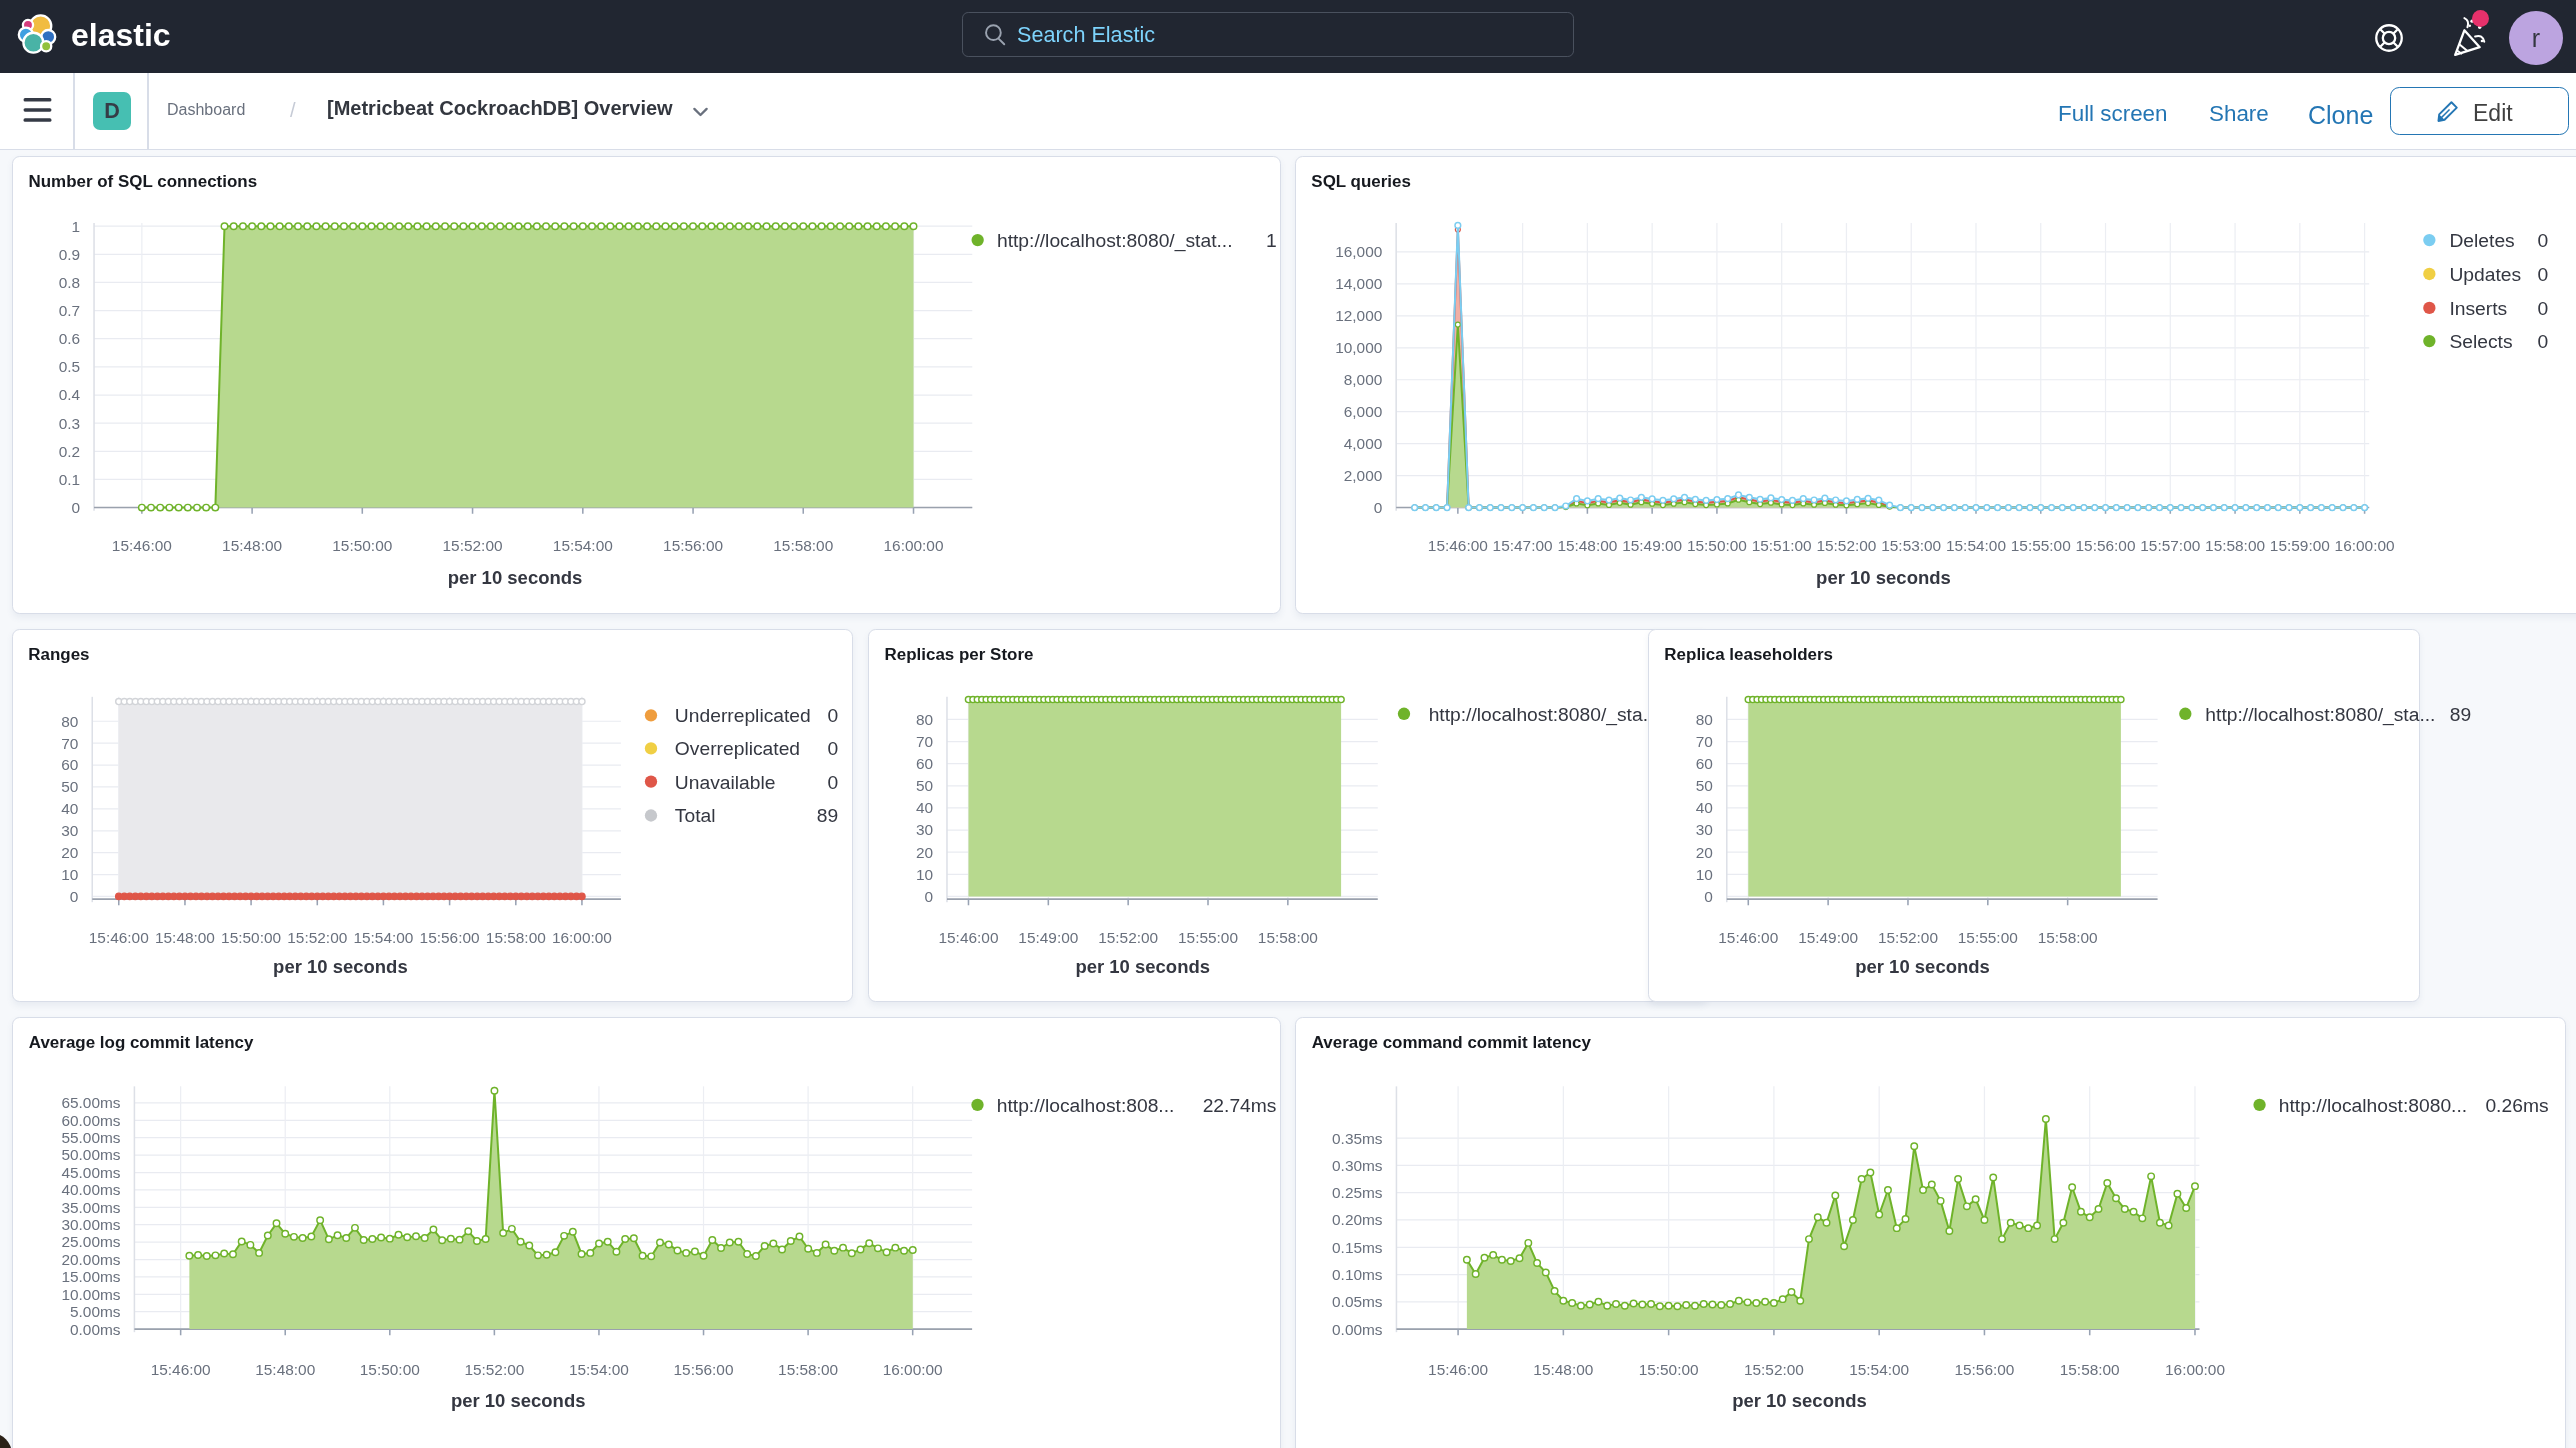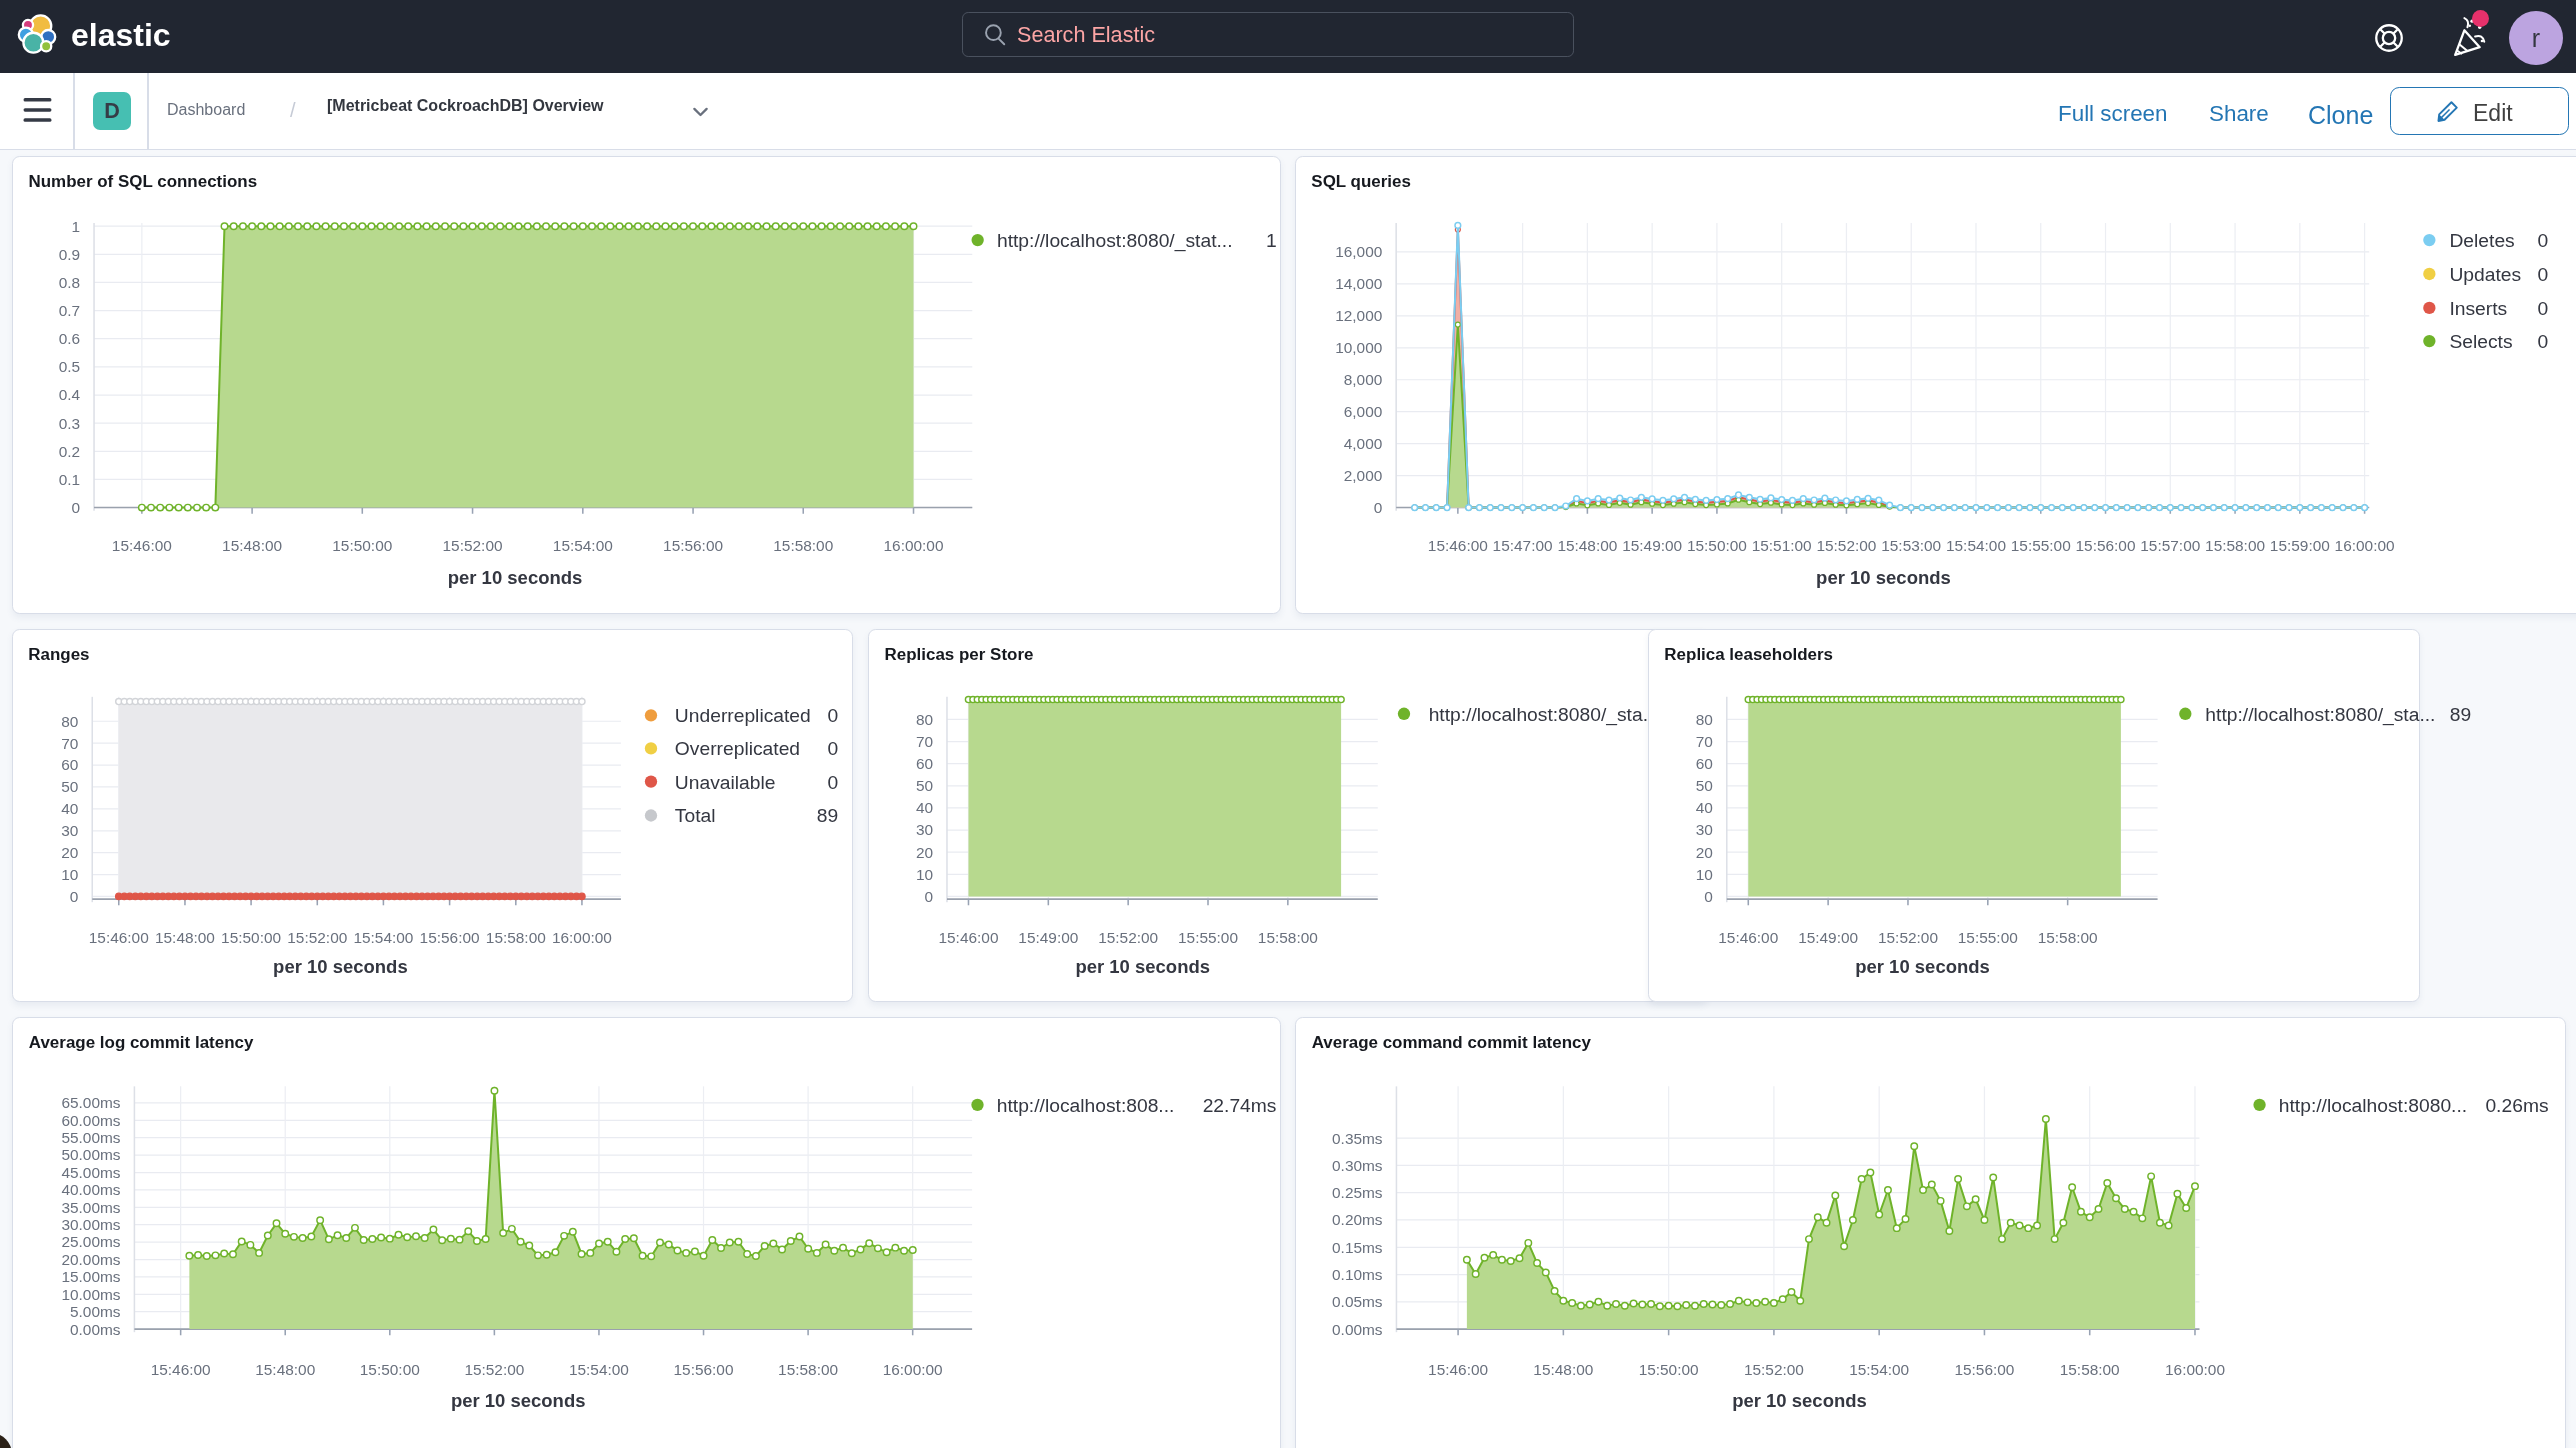--- a/index.html
+++ b/index.html
@@ -23,21 +23,21 @@
 <circle cx="62.6" cy="47.9" r="9" fill="#2F70C1" stroke="#fff" stroke-width="3"></circle>
 <circle cx="43.3" cy="55.4" r="12.9" fill="#49B3A6" stroke="#fff" stroke-width="3"></circle>
 <circle cx="59.9" cy="60" r="6.6" fill="#91C13C" stroke="#fff" stroke-width="3"></circle>
 </svg>
 <span style="position:absolute;left:71px;top:17px;font-size:32px;font-weight:700;color:#fff">elastic</span>
 <div style="position:absolute;left:962px;top:12.3px;width:612px;height:45px;border:1.5px solid #4A515E;border-radius:6.2px"></div>
 <svg width="31" height="31" viewBox="0 0 40 40" style="position:absolute;left:981px;top:21px" xmlns="http://www.w3.org/2000/svg">
 <circle cx="16" cy="15" r="9.5" fill="none" stroke="#9AA2AF" stroke-width="2.5"></circle>
 <line x1="23" y1="23" x2="30" y2="30" stroke="#9AA2AF" stroke-width="2.5" stroke-linecap="round"></line>
 </svg>
-<span style="position:absolute;left:1017px;top:22.4px;font-size:21.6px;color:#fca5a5">Search Elastic</span>
+<span style="position:absolute;left:1017px;top:22.4px;font-size:21.6px;color:#7dd3fc">Search Elastic</span>
 <svg width="34" height="34" viewBox="0 0 44 44" style="position:absolute;left:2372px;top:21px" xmlns="http://www.w3.org/2000/svg">
 <circle cx="22" cy="22" r="16.5" fill="none" stroke="#fff" stroke-width="3"></circle>
 <circle cx="22" cy="22" r="8" fill="none" stroke="#fff" stroke-width="3"></circle>
 <line x1="11" y1="11" x2="16.5" y2="16.5" stroke="#fff" stroke-width="3"></line>
 <line x1="33" y1="11" x2="27.5" y2="16.5" stroke="#fff" stroke-width="3"></line>
 <line x1="11" y1="33" x2="16.5" y2="27.5" stroke="#fff" stroke-width="3"></line>
 <line x1="33" y1="33" x2="27.5" y2="27.5" stroke="#fff" stroke-width="3"></line>
 </svg>
 <svg width="49" height="49" viewBox="0 0 64 64" style="position:absolute;left:2446px;top:15.4px" xmlns="http://www.w3.org/2000/svg">
 <path d="M24 20 L12 52 L44 42 Z" fill="none" stroke="#fff" stroke-width="3" stroke-linejoin="round"></path>
@@ -58,21 +58,21 @@
 <svg width="31" height="31" viewBox="0 0 40 40" style="position:absolute;left:21.6px;top:21.6px" xmlns="http://www.w3.org/2000/svg">
 <rect x="2" y="4" width="36" height="4.5" rx="2" fill="#353A45"></rect>
 <rect x="2" y="17" width="36" height="4.5" rx="2" fill="#353A45"></rect>
 <rect x="2" y="30" width="36" height="4.5" rx="2" fill="#353A45"></rect>
 </svg>
 <div style="position:absolute;left:73px;top:0;width:1.5px;height:77px;background:#D8DDE8"></div>
 <div style="position:absolute;left:93px;top:18.5px;width:38px;height:38px;border-radius:7px;background:#46BFB2;text-align:center;line-height:38px;font-size:21.6px;font-weight:700;color:#353C46">D</div>
 <div style="position:absolute;left:147px;top:0;width:1.5px;height:77px;background:#D8DDE8"></div>
 <span style="position:absolute;left:167px;top:28px;font-size:16px;color:#69707D">Dashboard</span>
 <span style="position:absolute;left:290px;top:25.5px;font-size:20px;color:#C6CBD6">/</span>
-<span style="position:absolute;left:327px;top:24px;font-size:16px;font-weight:700;color:#33373F">[Metricbeat CockroachDB] Overview</span>
+<span style="position:absolute;left:327px;top:24px;font-size:20px;font-weight:700;color:#33373F">[Metricbeat CockroachDB] Overview</span>
 <svg width="23" height="15.4" viewBox="0 0 30 20" style="position:absolute;left:689px;top:32px" xmlns="http://www.w3.org/2000/svg">
 <path d="M7 5 L15 13 L23 5" fill="none" stroke="#69707D" stroke-width="3" stroke-linecap="round" stroke-linejoin="round"></path>
 </svg>
 <span style="position:absolute;left:2058px;top:28px;font-size:22.4px;color:#2476B4">Full screen</span>
 <span style="position:absolute;left:2209px;top:28px;font-size:22.4px;color:#2476B4">Share</span>
 <span style="position:absolute;left:2308px;top:28px;font-size:25px;color:#2476B4">Clone</span>
 <div style="position:absolute;left:2390px;top:14px;width:179px;height:48px;border:1.9px solid #2476B4;border-radius:9.3px;background:#fff"></div>
 <svg width="26" height="26" viewBox="0 0 34 34" style="position:absolute;left:2435px;top:25px" xmlns="http://www.w3.org/2000/svg">
 <path d="M21.5 5.5 L28.5 12.5 L12.5 28.5 L4.5 30 L5.5 21.5 Z" fill="none" stroke="#2476B4" stroke-width="2.5" stroke-linejoin="round"></path>
 <line x1="8.5" y1="25.5" x2="19" y2="15" stroke="#2476B4" stroke-width="2"></line>

